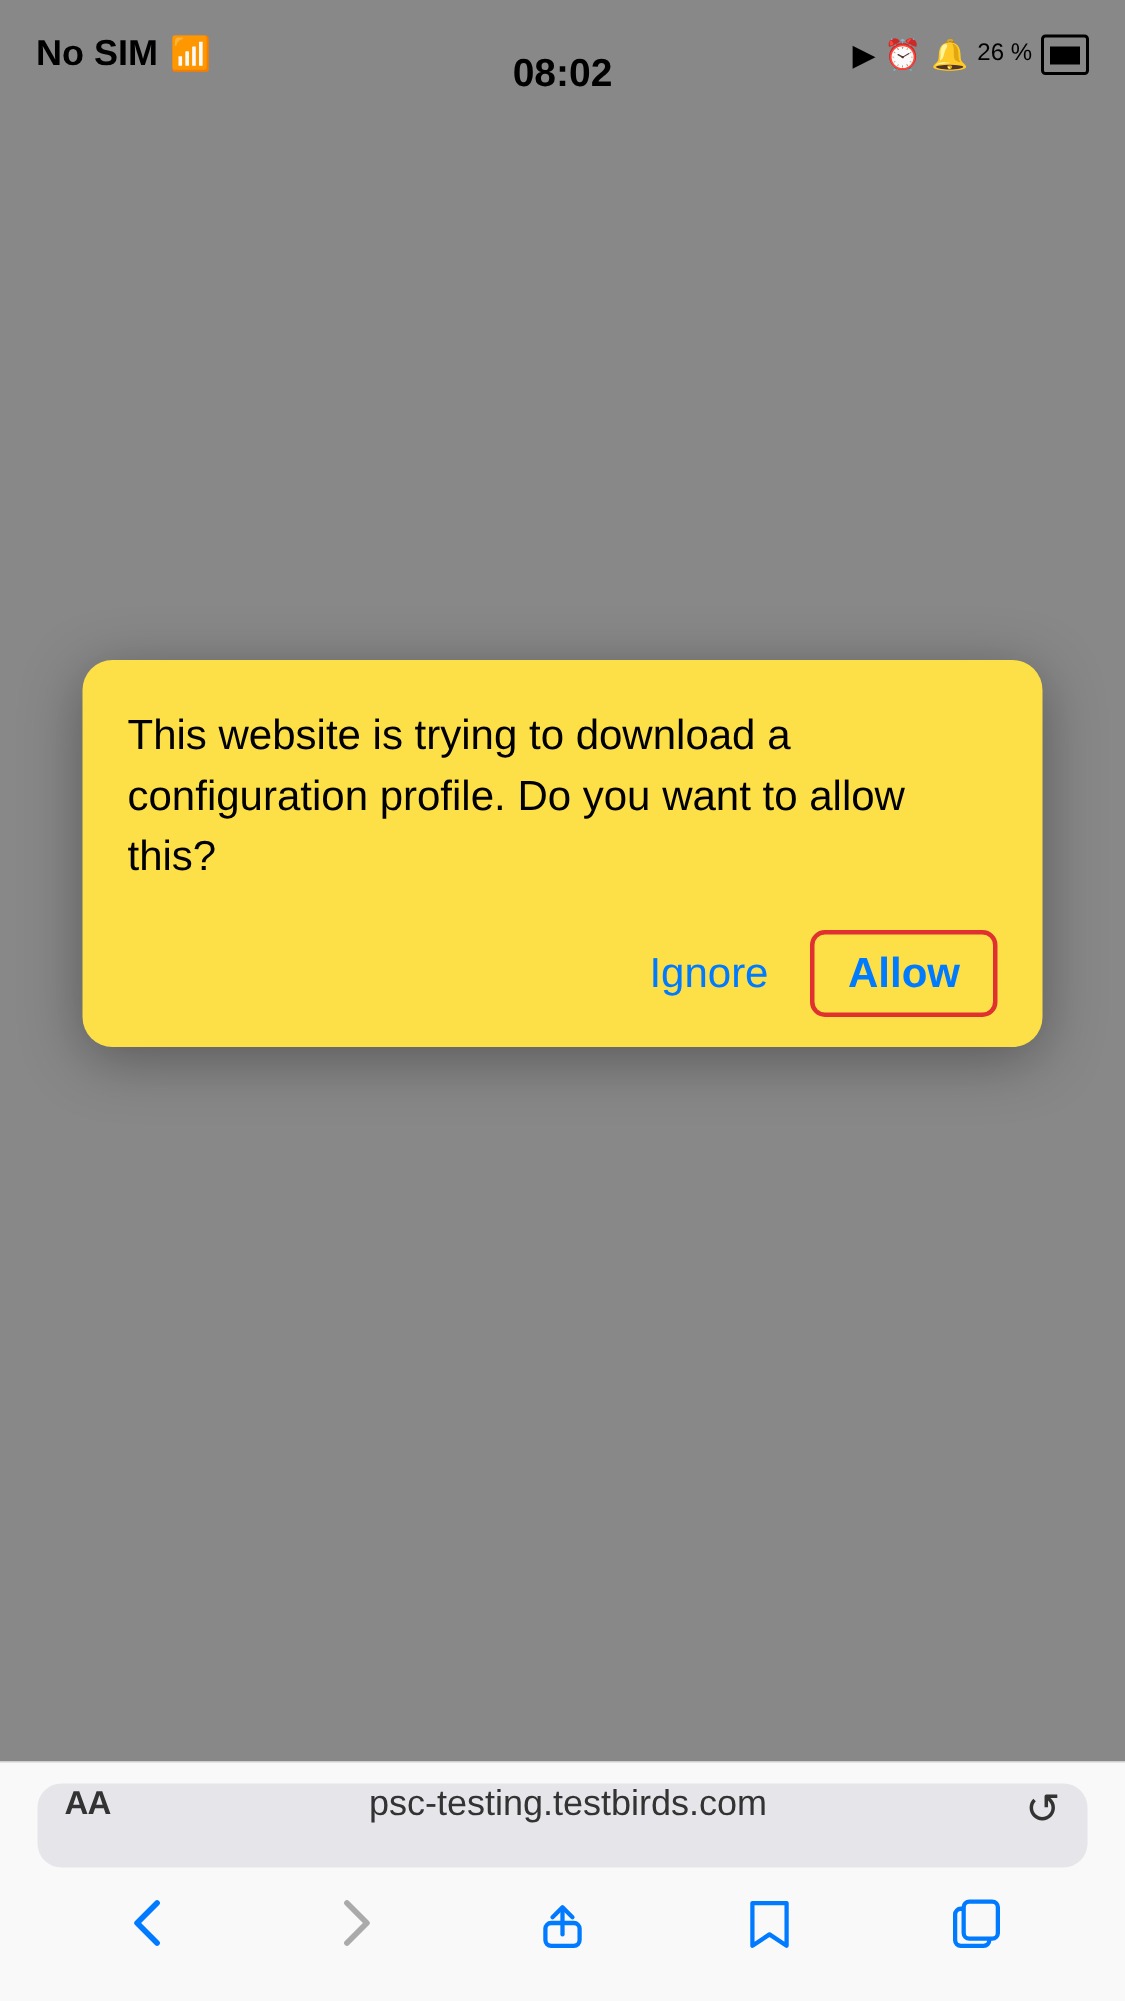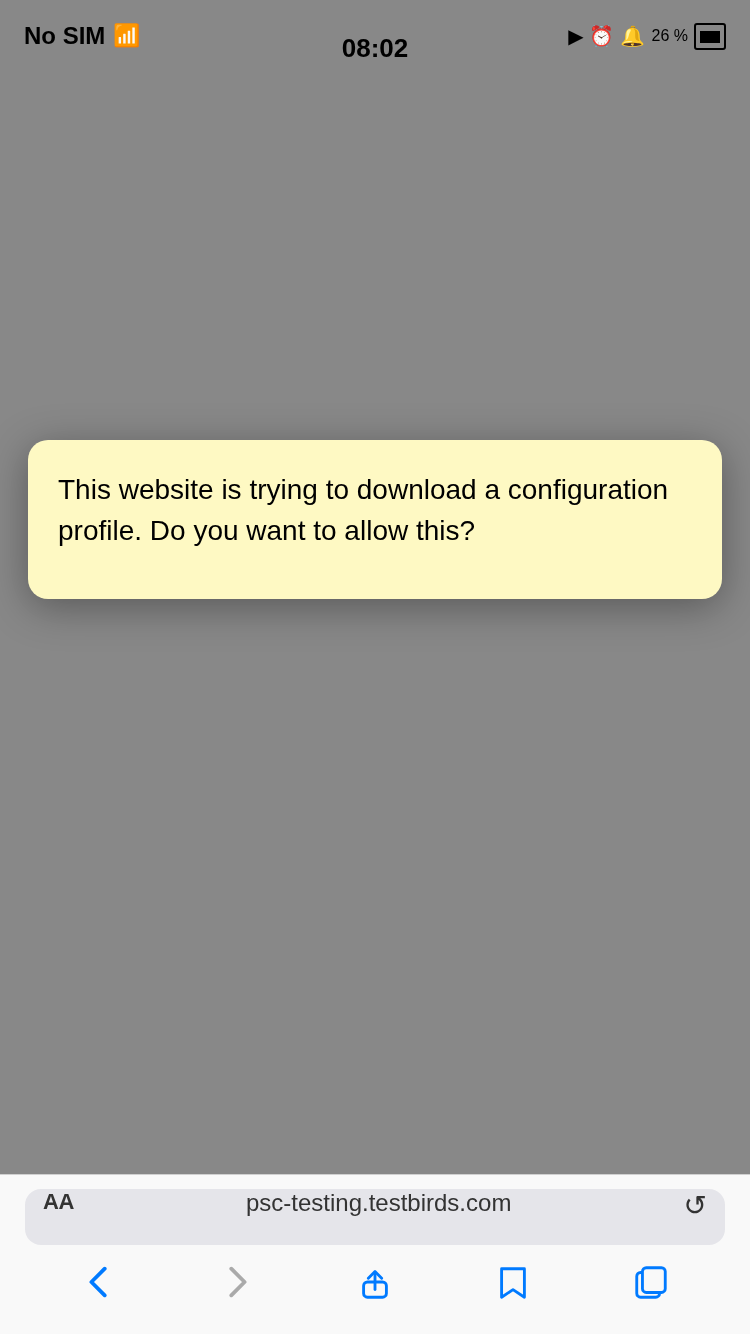--- a/index.html
+++ b/index.html
@@ -70,24 +70,24 @@
       height: 1174px; 
       background: #888888;
       display: flex;
       align-items: flex-start;
       justify-content: center;
       padding-top: 380px;
     }
 
     
     .dialog {
-      background: #fef9c3;
+      background: #fde047;
       border-radius: 20px;
       padding: 30px 30px 20px 30px;
-      width: 694px;
+      width: 640px;
       box-shadow: 0 8px 40px rgba(0,0,0,0.35);
     }
 
     .dialog-message {
       font-size: 28px;
       line-height: 1.45;
       color: #000;
       margin-bottom: 28px;
       font-weight: 400;
     }
@@ -206,20 +206,24 @@
     <span style="font-size:18px; border: 2px solid #000; padding: 1px 4px; border-radius: 3px; position:relative;">
       <span style="display:inline-block;width:20px;height:12px;background:#000;vertical-align:middle;"></span>
     </span>
   </div>
 </div>
 
 <div class="main-content">
 
   <div class="dialog">
     <div class="dialog-message">This website is trying to download a configuration profile. Do you want to allow this?</div>
+    <div class="dialog-buttons">
+      <button class="btn-ignore">Ignore</button>
+      <button class="btn-allow">Allow</button>
+    </div>
   </div>
 </div>
 
 <div class="browser-bar">
   <div class="url-bar-container">
     <span class="url-aa">AA</span>
     <span class="url-text">psc-testing.testbirds.com</span>
     <span style="font-size:28px;color:#333;cursor:pointer;">↺</span>
   </div>
 

